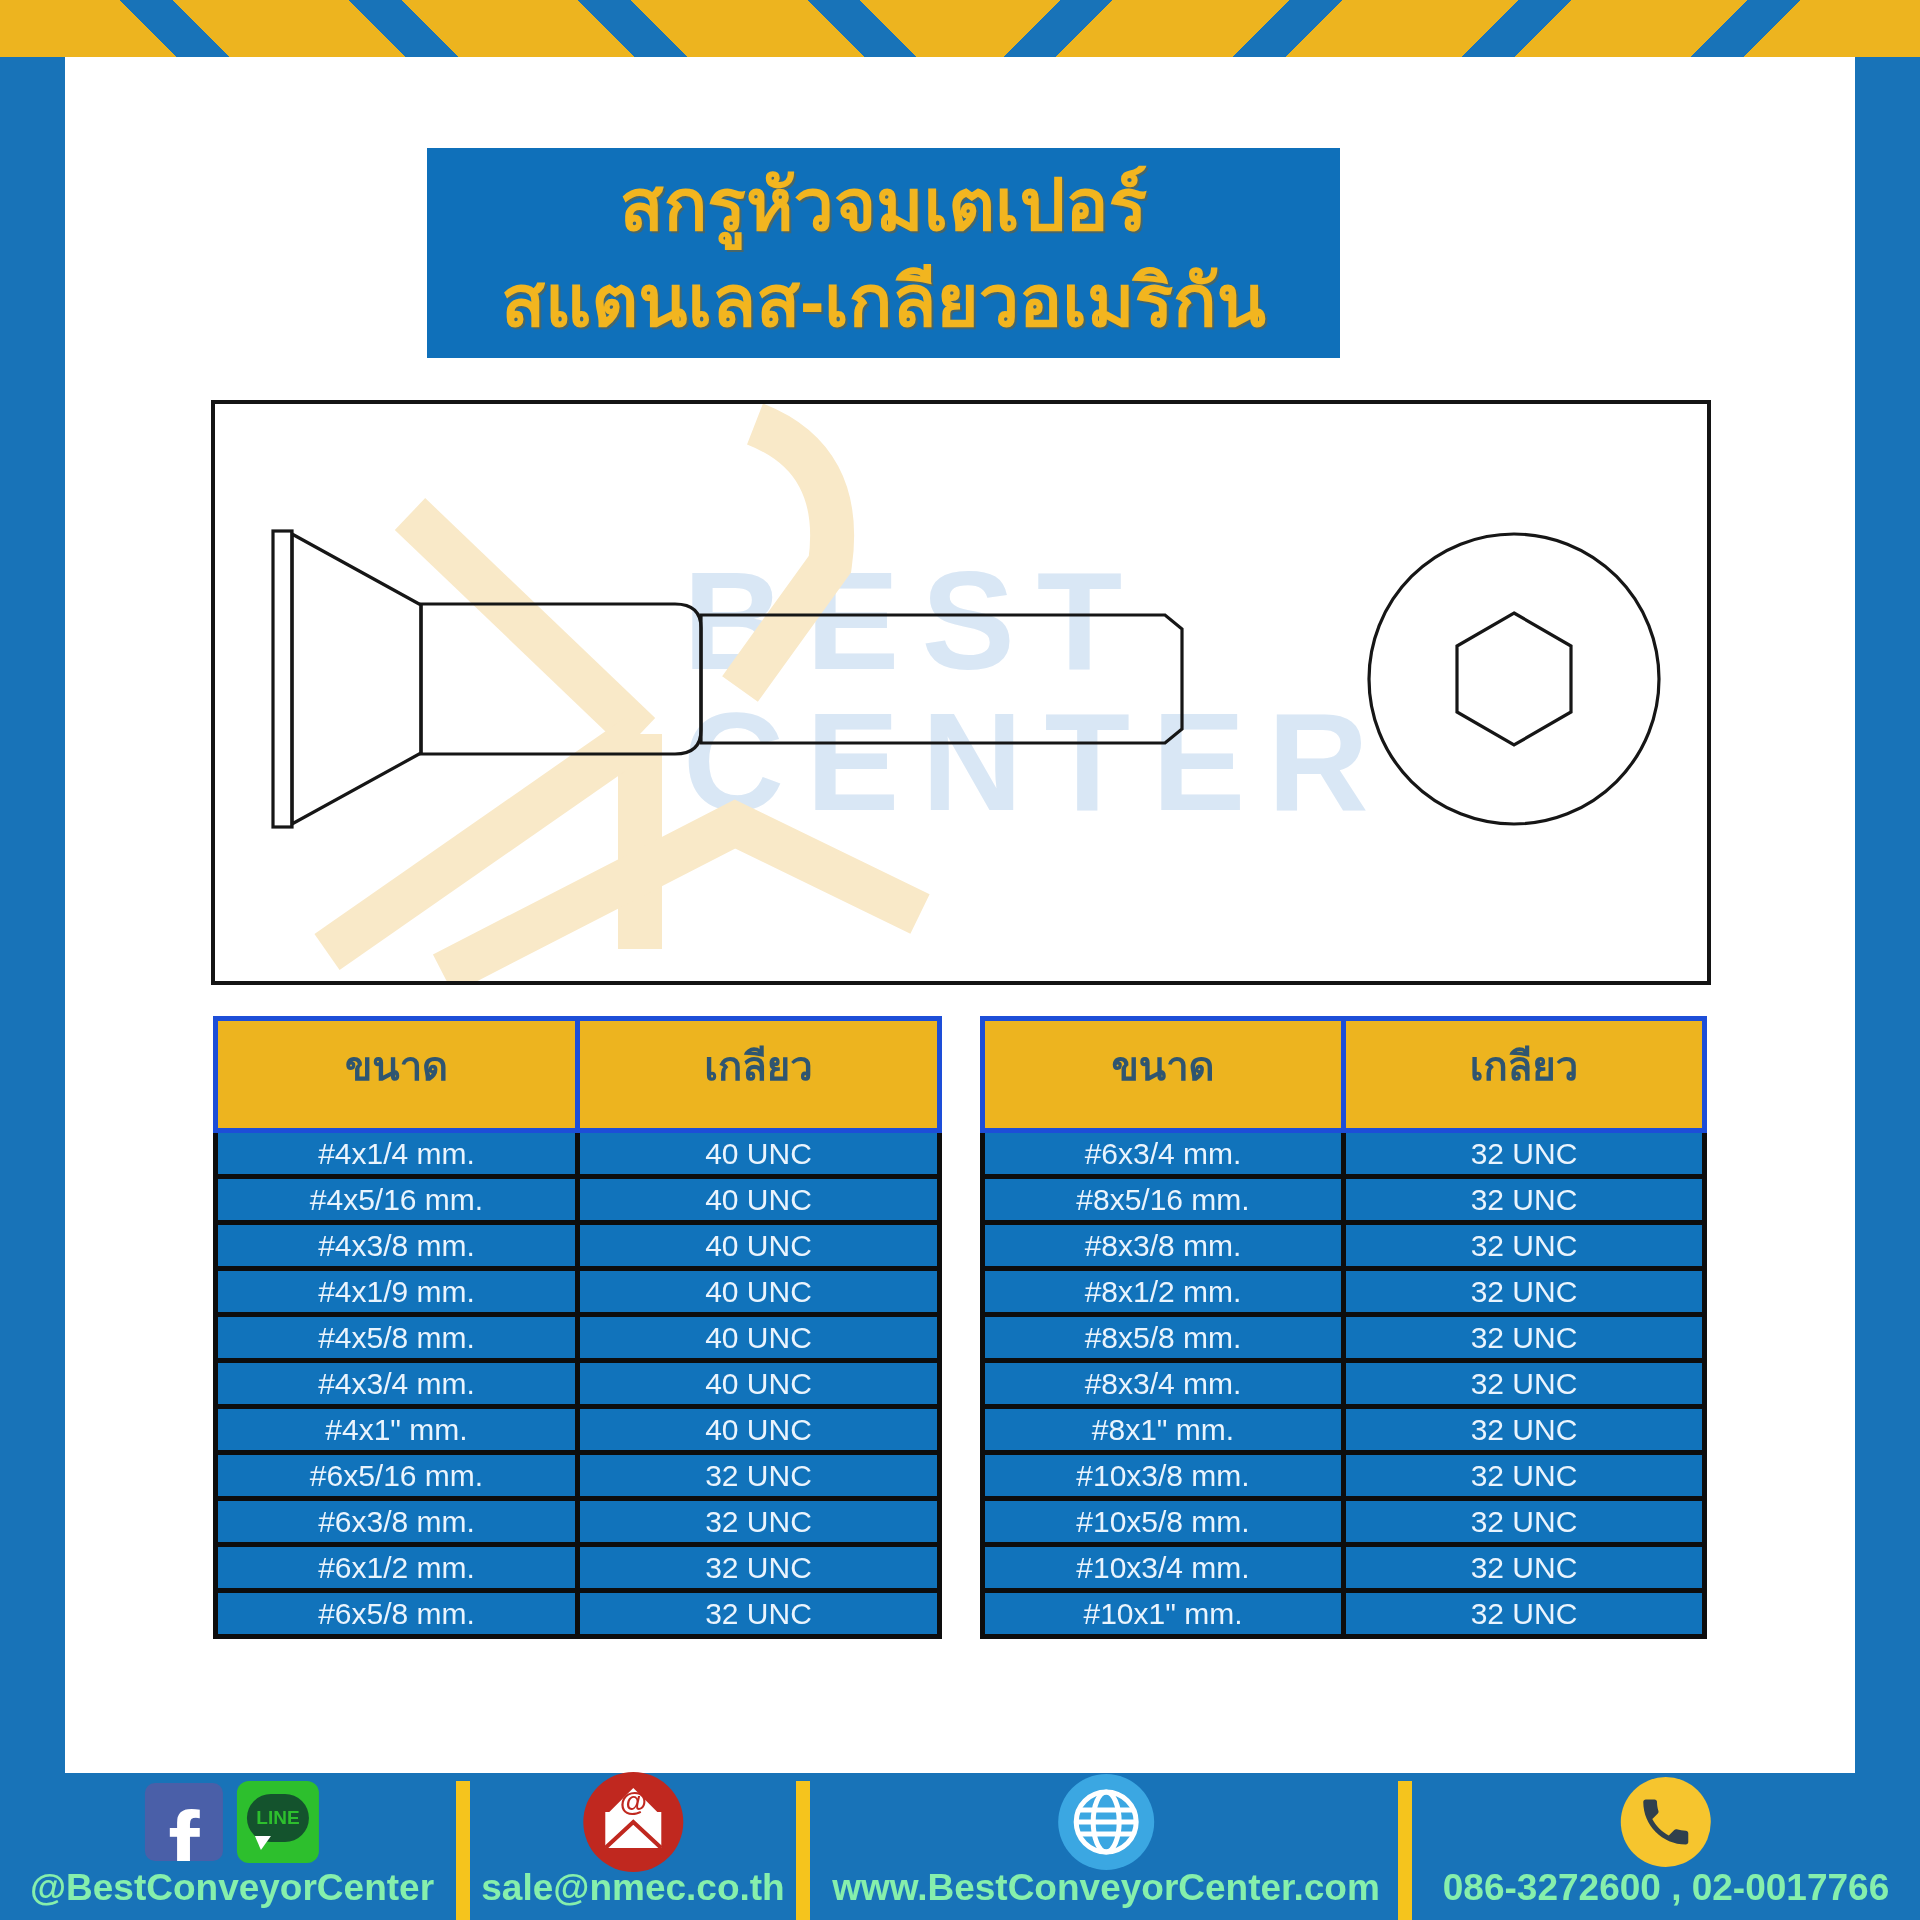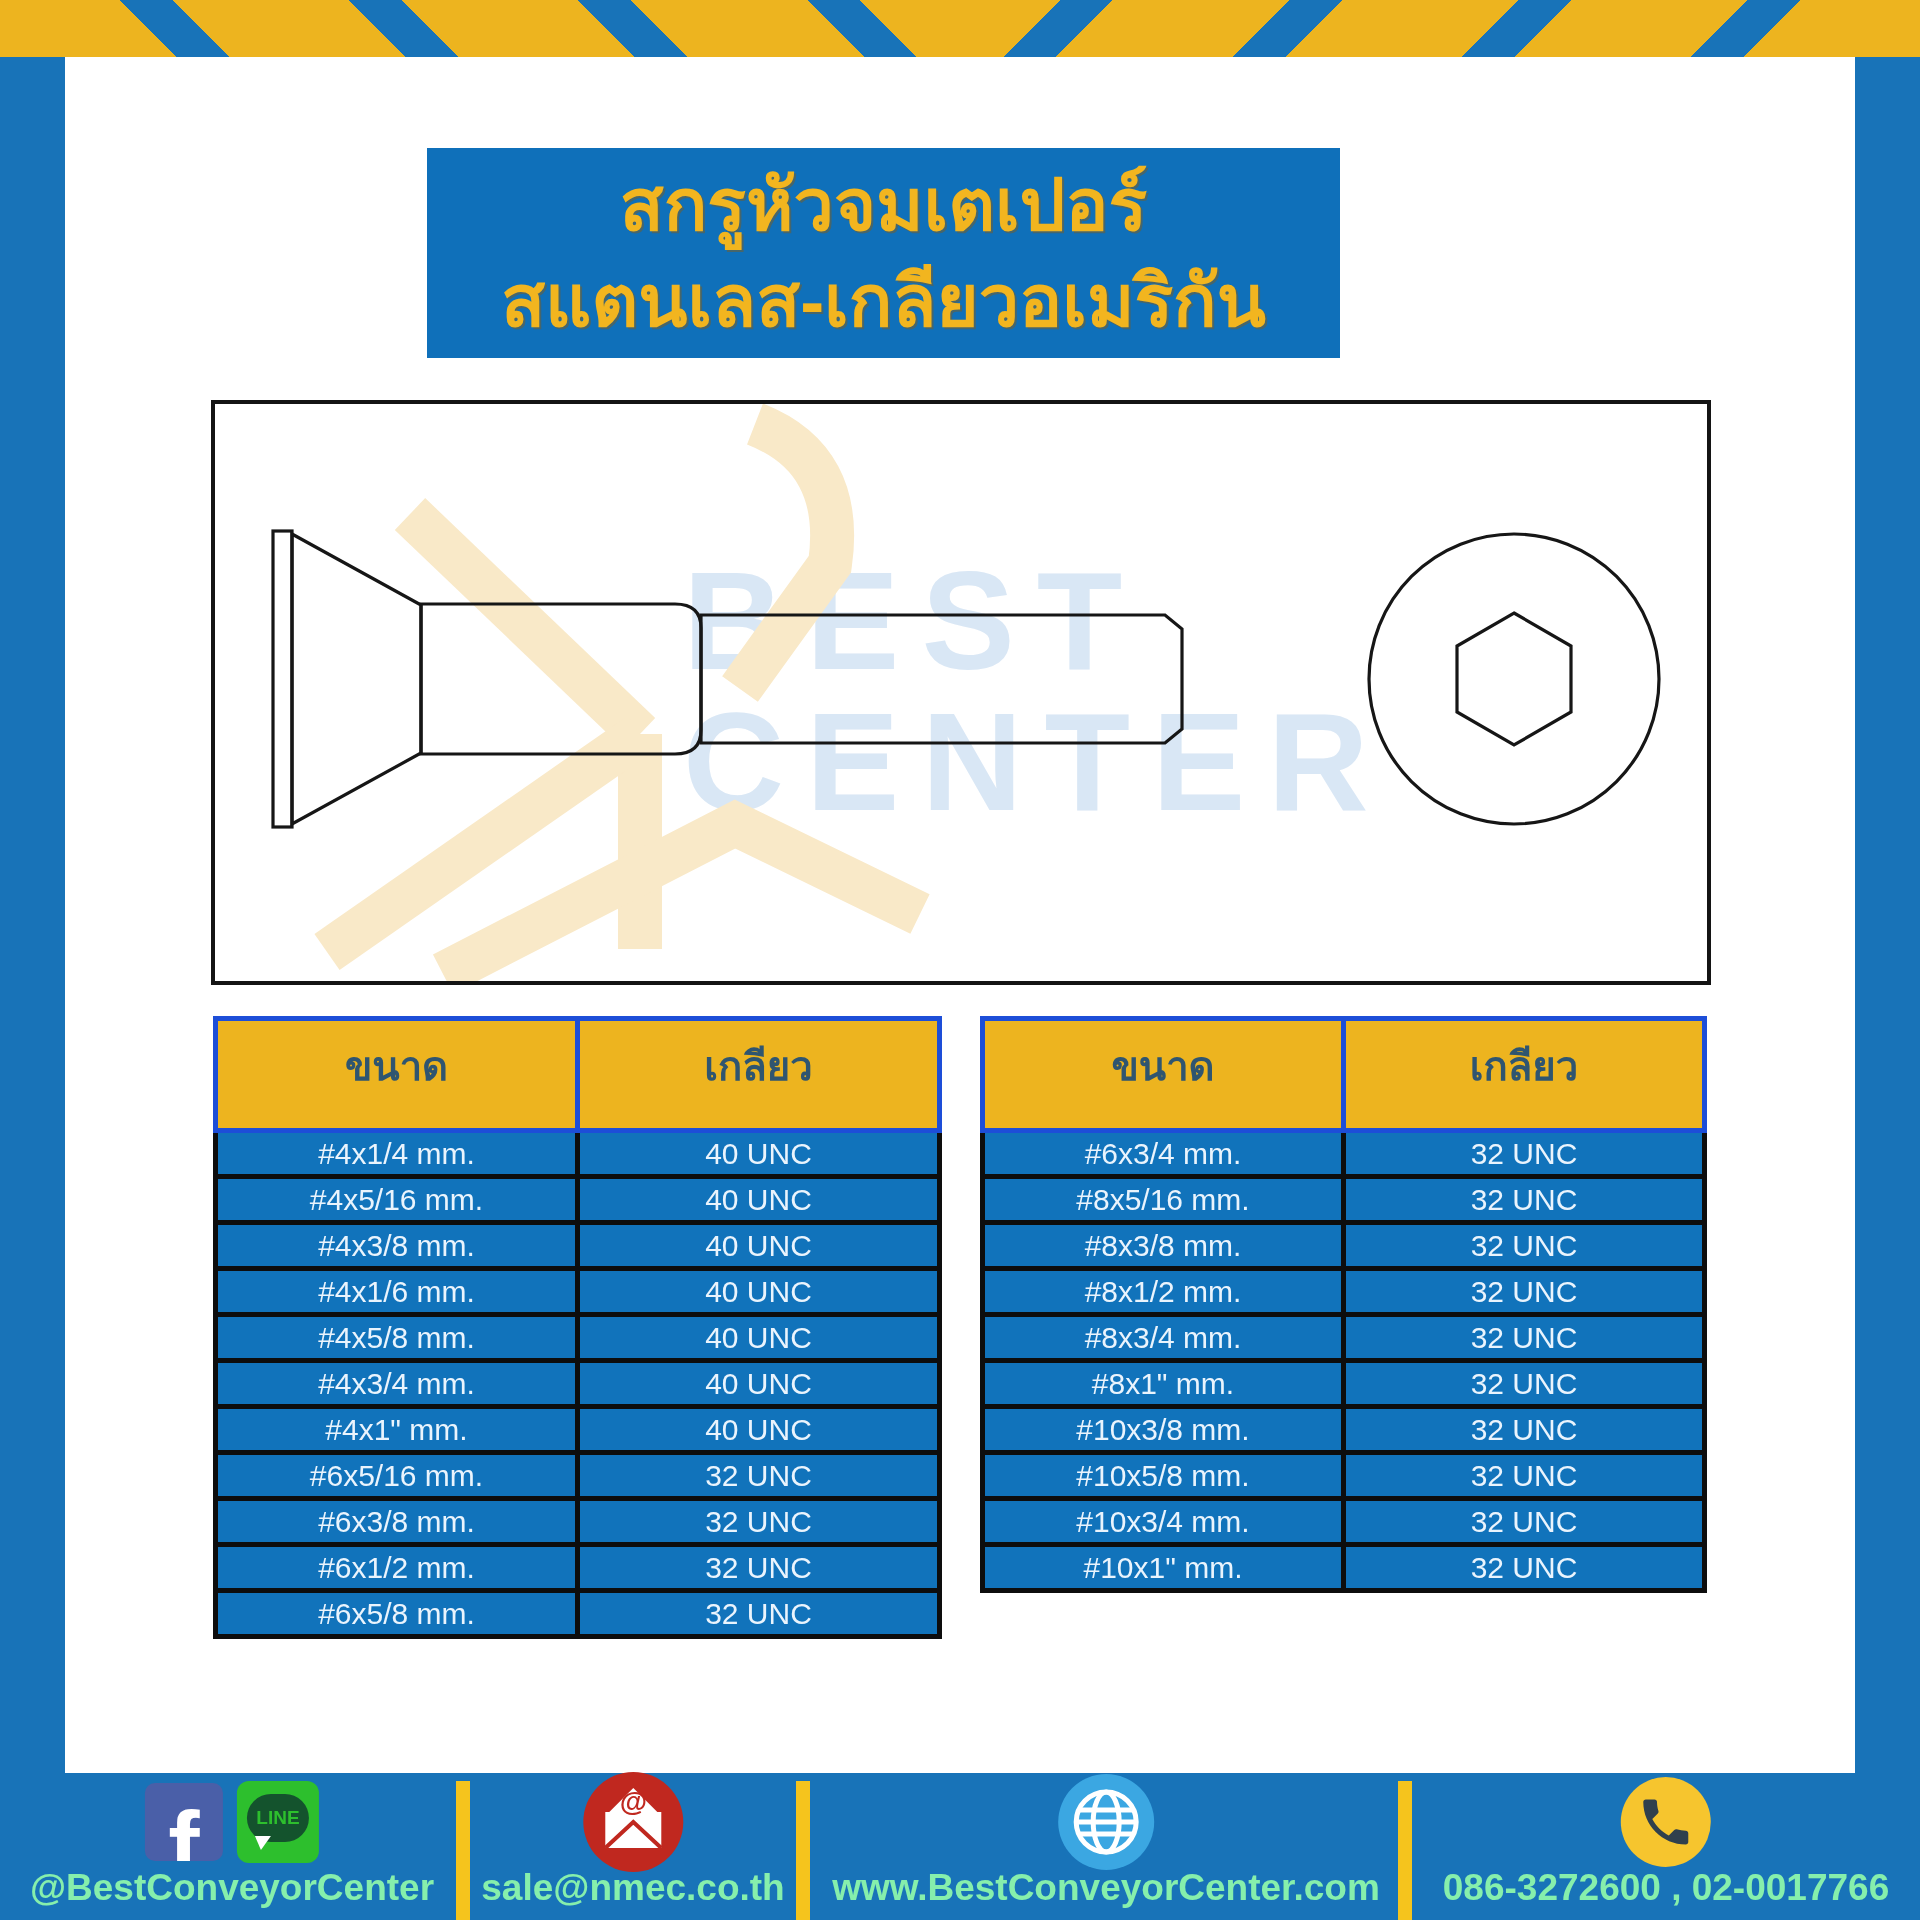--- a/index.html
+++ b/index.html
@@ -107,21 +107,21 @@
           </tr>
           <tr>
             <td>#4x5/16 mm.</td>
             <td>40 UNC</td>
           </tr>
           <tr>
             <td>#4x3/8 mm.</td>
             <td>40 UNC</td>
           </tr>
           <tr>
-            <td>#4x1/6 mm.</td>
+            <td>#4x1/9 mm.</td>
             <td>40 UNC</td>
           </tr>
           <tr>
             <td>#4x5/8 mm.</td>
             <td>40 UNC</td>
           </tr>
           <tr>
             <td>#4x3/4 mm.</td>
             <td>40 UNC</td>
           </tr>
@@ -166,20 +166,24 @@
           </tr>
           <tr>
             <td>#8x3/8 mm.</td>
             <td>32 UNC</td>
           </tr>
           <tr>
             <td>#8x1/2 mm.</td>
             <td>32 UNC</td>
           </tr>
           <tr>
+            <td>#8x5/8 mm.</td>
+            <td>32 UNC</td>
+          </tr>
+          <tr>
             <td>#8x3/4 mm.</td>
             <td>32 UNC</td>
           </tr>
           <tr>
             <td>#8x1" mm.</td>
             <td>32 UNC</td>
           </tr>
           <tr>
             <td>#10x3/8 mm.</td>
             <td>32 UNC</td>

